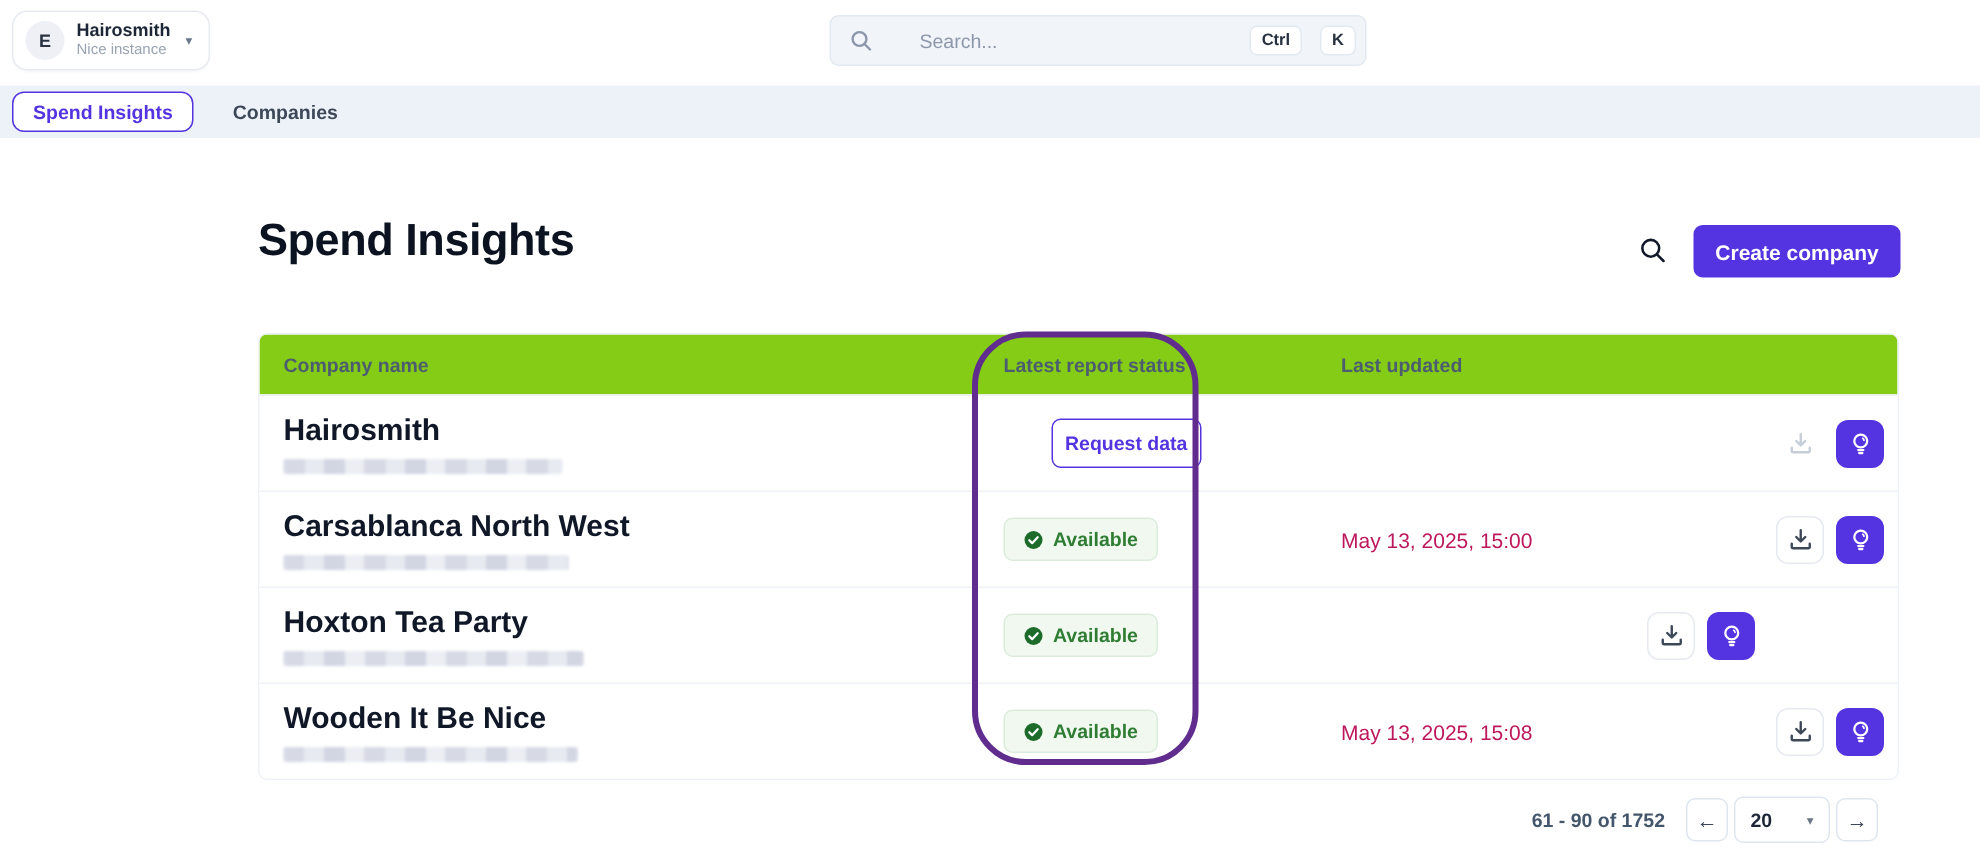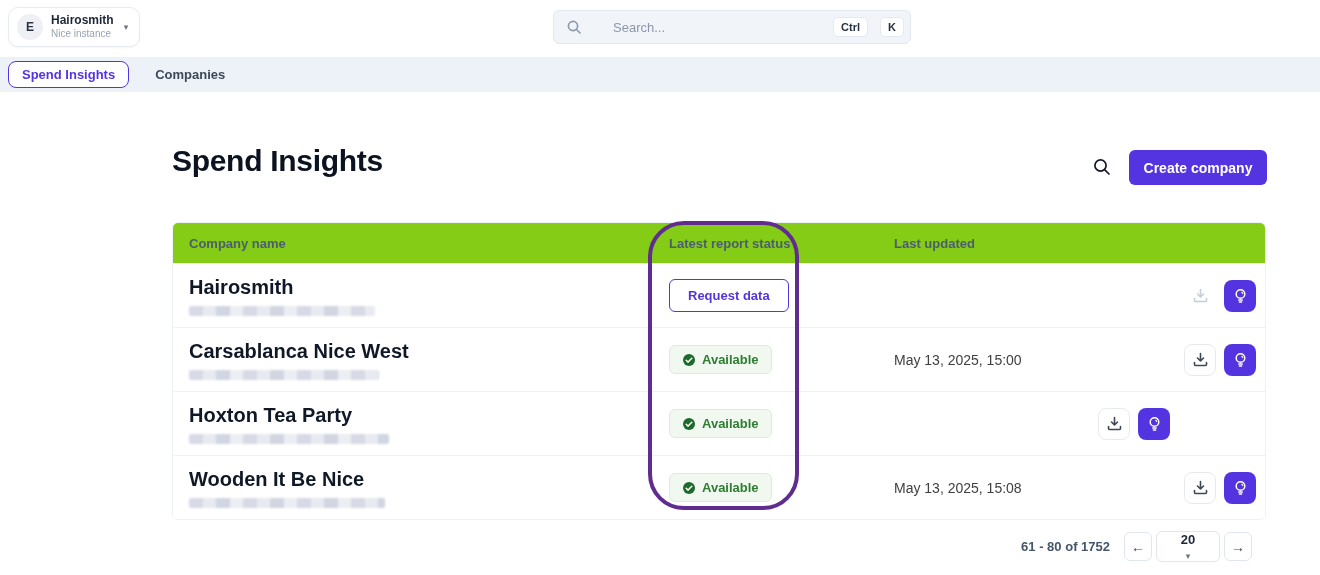--- a/index.html
+++ b/index.html
@@ -56,22 +56,22 @@
   .cell-name { padding-left:16px; }
   .cname { font-size:20px; font-weight:bold; color:#101828; }
   .redact { height:10px; border-radius:2px; margin-top:7px;
     background:repeating-linear-gradient(90deg,#d7dae5 0 14px,#e8eaf1 14px 27px,#d2d5e2 27px 41px,#eceef4 41px 54px);
     filter:blur(1.2px); }
   .badge { display:inline-flex; align-items:flex-end; gap:6px; background:#f0f8f0;
     border:1px solid #dcecdc; border-radius:6px; padding:6px 12px;
     font-size:13px; font-weight:bold; color:#2e7d32; }
   .req-btn { display:inline-block; background:#fff; border:1.5px solid #5434e0;
     border-radius:6px; color:#5434e0; font-size:13px; font-weight:bold;
-    padding:8px 18px; cursor:pointer; font-family:"Liberation Sans",sans-serif; }
-  .cdate { font-size:14px; color:#404040; }
+    padding:8px 8px; cursor:pointer; font-family:"Liberation Sans",sans-serif;margin-left:32px; }
+  .cdate { font-size:14px; color:#be185d; }
   .cell-actions { display:flex; justify-content:flex-end; align-items:center;
     gap:8px; padding-right:14px; }
   .icon-btn { width:32px; height:32px; border-radius:8px; background:#fff;
     border:1px solid #e6eaf0; display:flex; align-items:center; justify-content:center;
     cursor:pointer; }
   .icon-ghost { width:32px; height:32px; display:flex; align-items:center;
     justify-content:center; }
   .bulb-btn { width:32px; height:32px; border-radius:8px; background:#5434e0;
     border:none; display:flex; align-items:center; justify-content:center; cursor:pointer; }
 
@@ -83,21 +83,21 @@
   .pager { position:absolute; left:0; top:531px; width:1252px; display:flex;
     justify-content:flex-end; align-items:center; gap:14px; }
   .range { font-size:13px; font-weight:bold; color:#44566b; }
   .pg-controls { display:flex; align-items:center; gap:4px; }
   .pg-btn { width:28px; height:29px; background:#fff; border:1px solid #dfe6ee;
     border-radius:6px; font-size:14px; color:#3c4858; cursor:pointer;
     display:flex; align-items:center; justify-content:center;
     font-family:"Liberation Sans",sans-serif; }
   .pg-select { width:64px; height:31px; background:#fff; border:1px solid #dfe6ee;
     border-radius:6px; display:flex; align-items:center; justify-content:space-between;
-    padding:0 10px; cursor:pointer;flex-direction:column; }
+    padding:0 10px; cursor:pointer; }
   .pg-size { font-size:13px; font-weight:bold; color:#1c2636; }
   .pg-caret { font-size:9px; color:#6b7687; }
 </style>
 </head>
 <body>
 
 <div class="topbar">
   <div class="org-chip">
     <div class="avatar">E</div>
     <div class="org-text">
@@ -161,21 +161,21 @@
           <circle cx="8.5" cy="7" r="4.3" fill="none" stroke="#fff" stroke-width="1.5"></circle>
           <path d="M6.8 13h3.4M7.4 15h2.2" stroke="#fff" stroke-width="1.5" stroke-linecap="round"></path>
           <path d="M9.8 5.2a1.9 1.9 0 0 1 .9 1.4" stroke="#fff" stroke-width="1.1" stroke-linecap="round" fill="none"></path>
         </svg>
       </button>
     </div>
   </div>
 
   <div class="tgrid trow">
     <div class="cell-name">
-      <div class="cname">Carsablanca Nice West</div>
+      <div class="cname">Carsablanca North West</div>
       <div class="redact" style="width:190px"></div>
     </div>
     <div>
       <span class="badge">
         <svg width="14" height="14" viewBox="0 0 14 14">
           <circle cx="7" cy="7" r="6" fill="#1d6b2a"></circle>
           <path d="M4.2 7.2l1.9 1.9 3.7-3.9" fill="none" stroke="#fff" stroke-width="1.5" stroke-linecap="round" stroke-linejoin="round"></path>
         </svg>
         <span>Available</span>
       </span>
@@ -258,21 +258,21 @@
           <path d="M9.8 5.2a1.9 1.9 0 0 1 .9 1.4" stroke="#fff" stroke-width="1.1" stroke-linecap="round" fill="none"></path>
         </svg>
       </button>
     </div>
   </div>
 </div>
 
 <div class="annotation"></div>
 
 <div class="pager">
-  <span class="range">61 - 80 of 1752</span>
+  <span class="range">61 - 90 of 1752</span>
   <div class="pg-controls">
     <button class="pg-btn">←</button>
     <div class="pg-select">
       <span class="pg-size">20</span>
       <span class="pg-caret">▾</span>
     </div>
     <button class="pg-btn">→</button>
   </div>
 </div>
 

